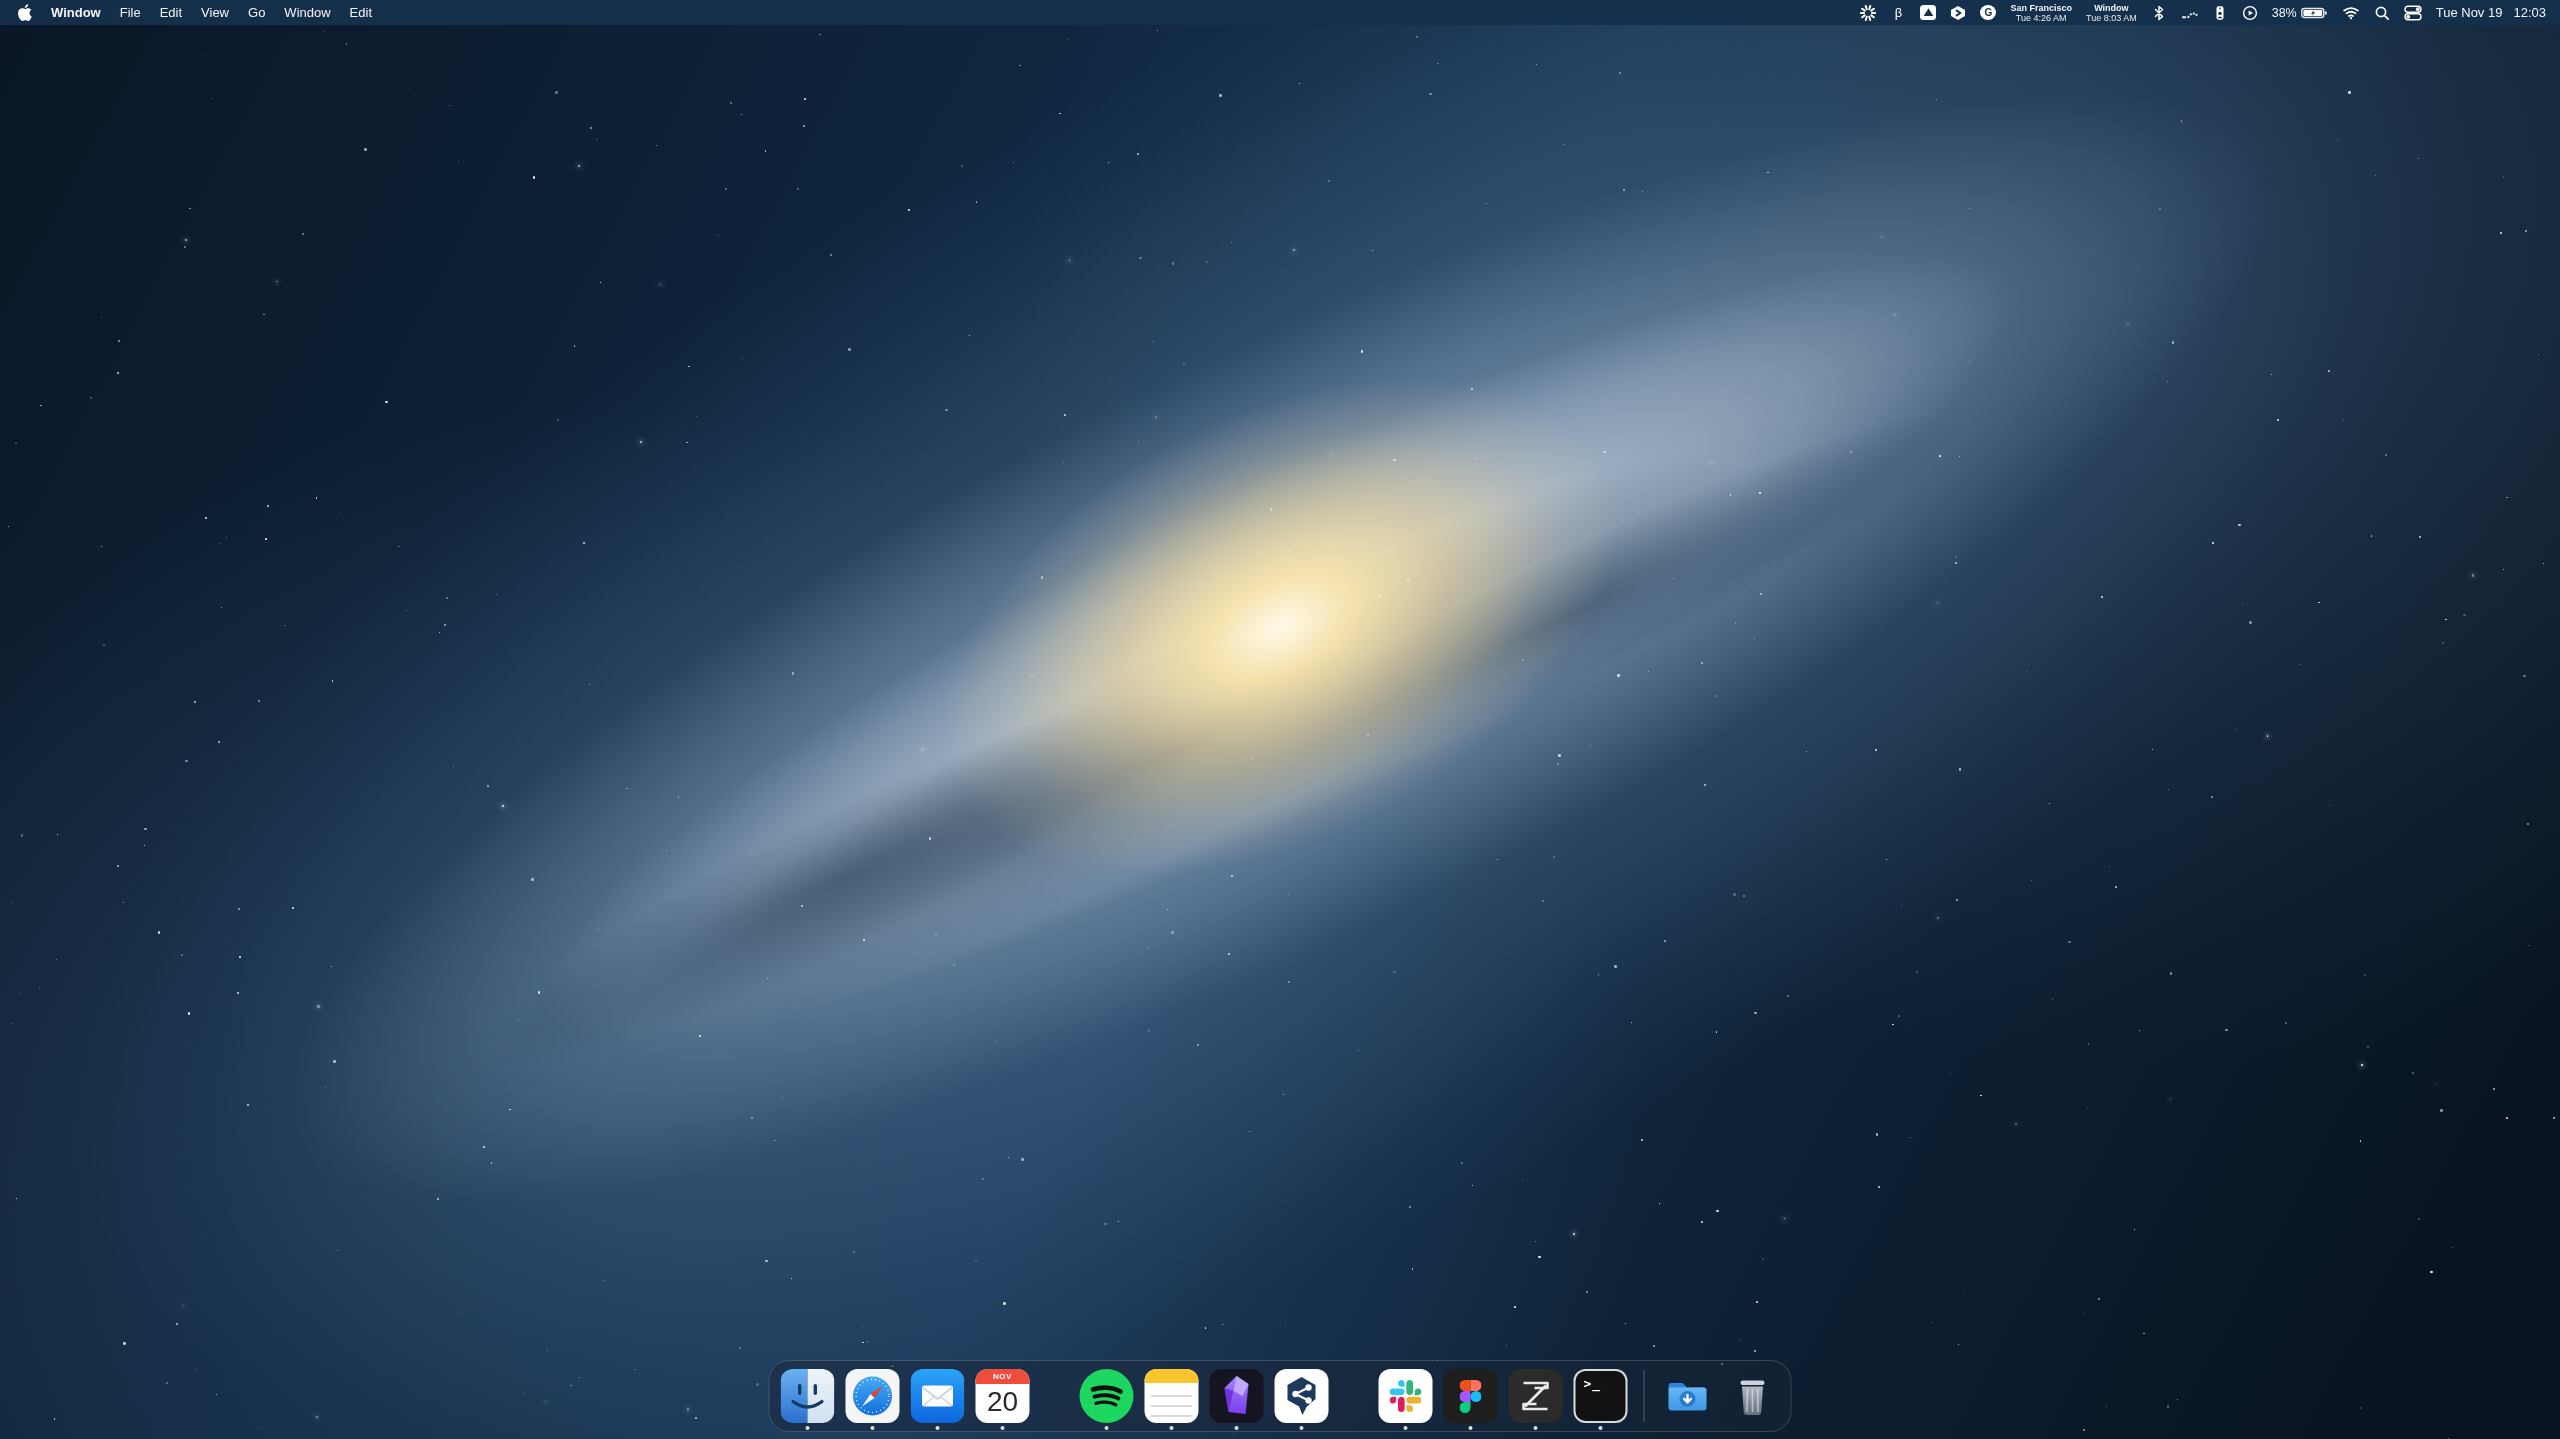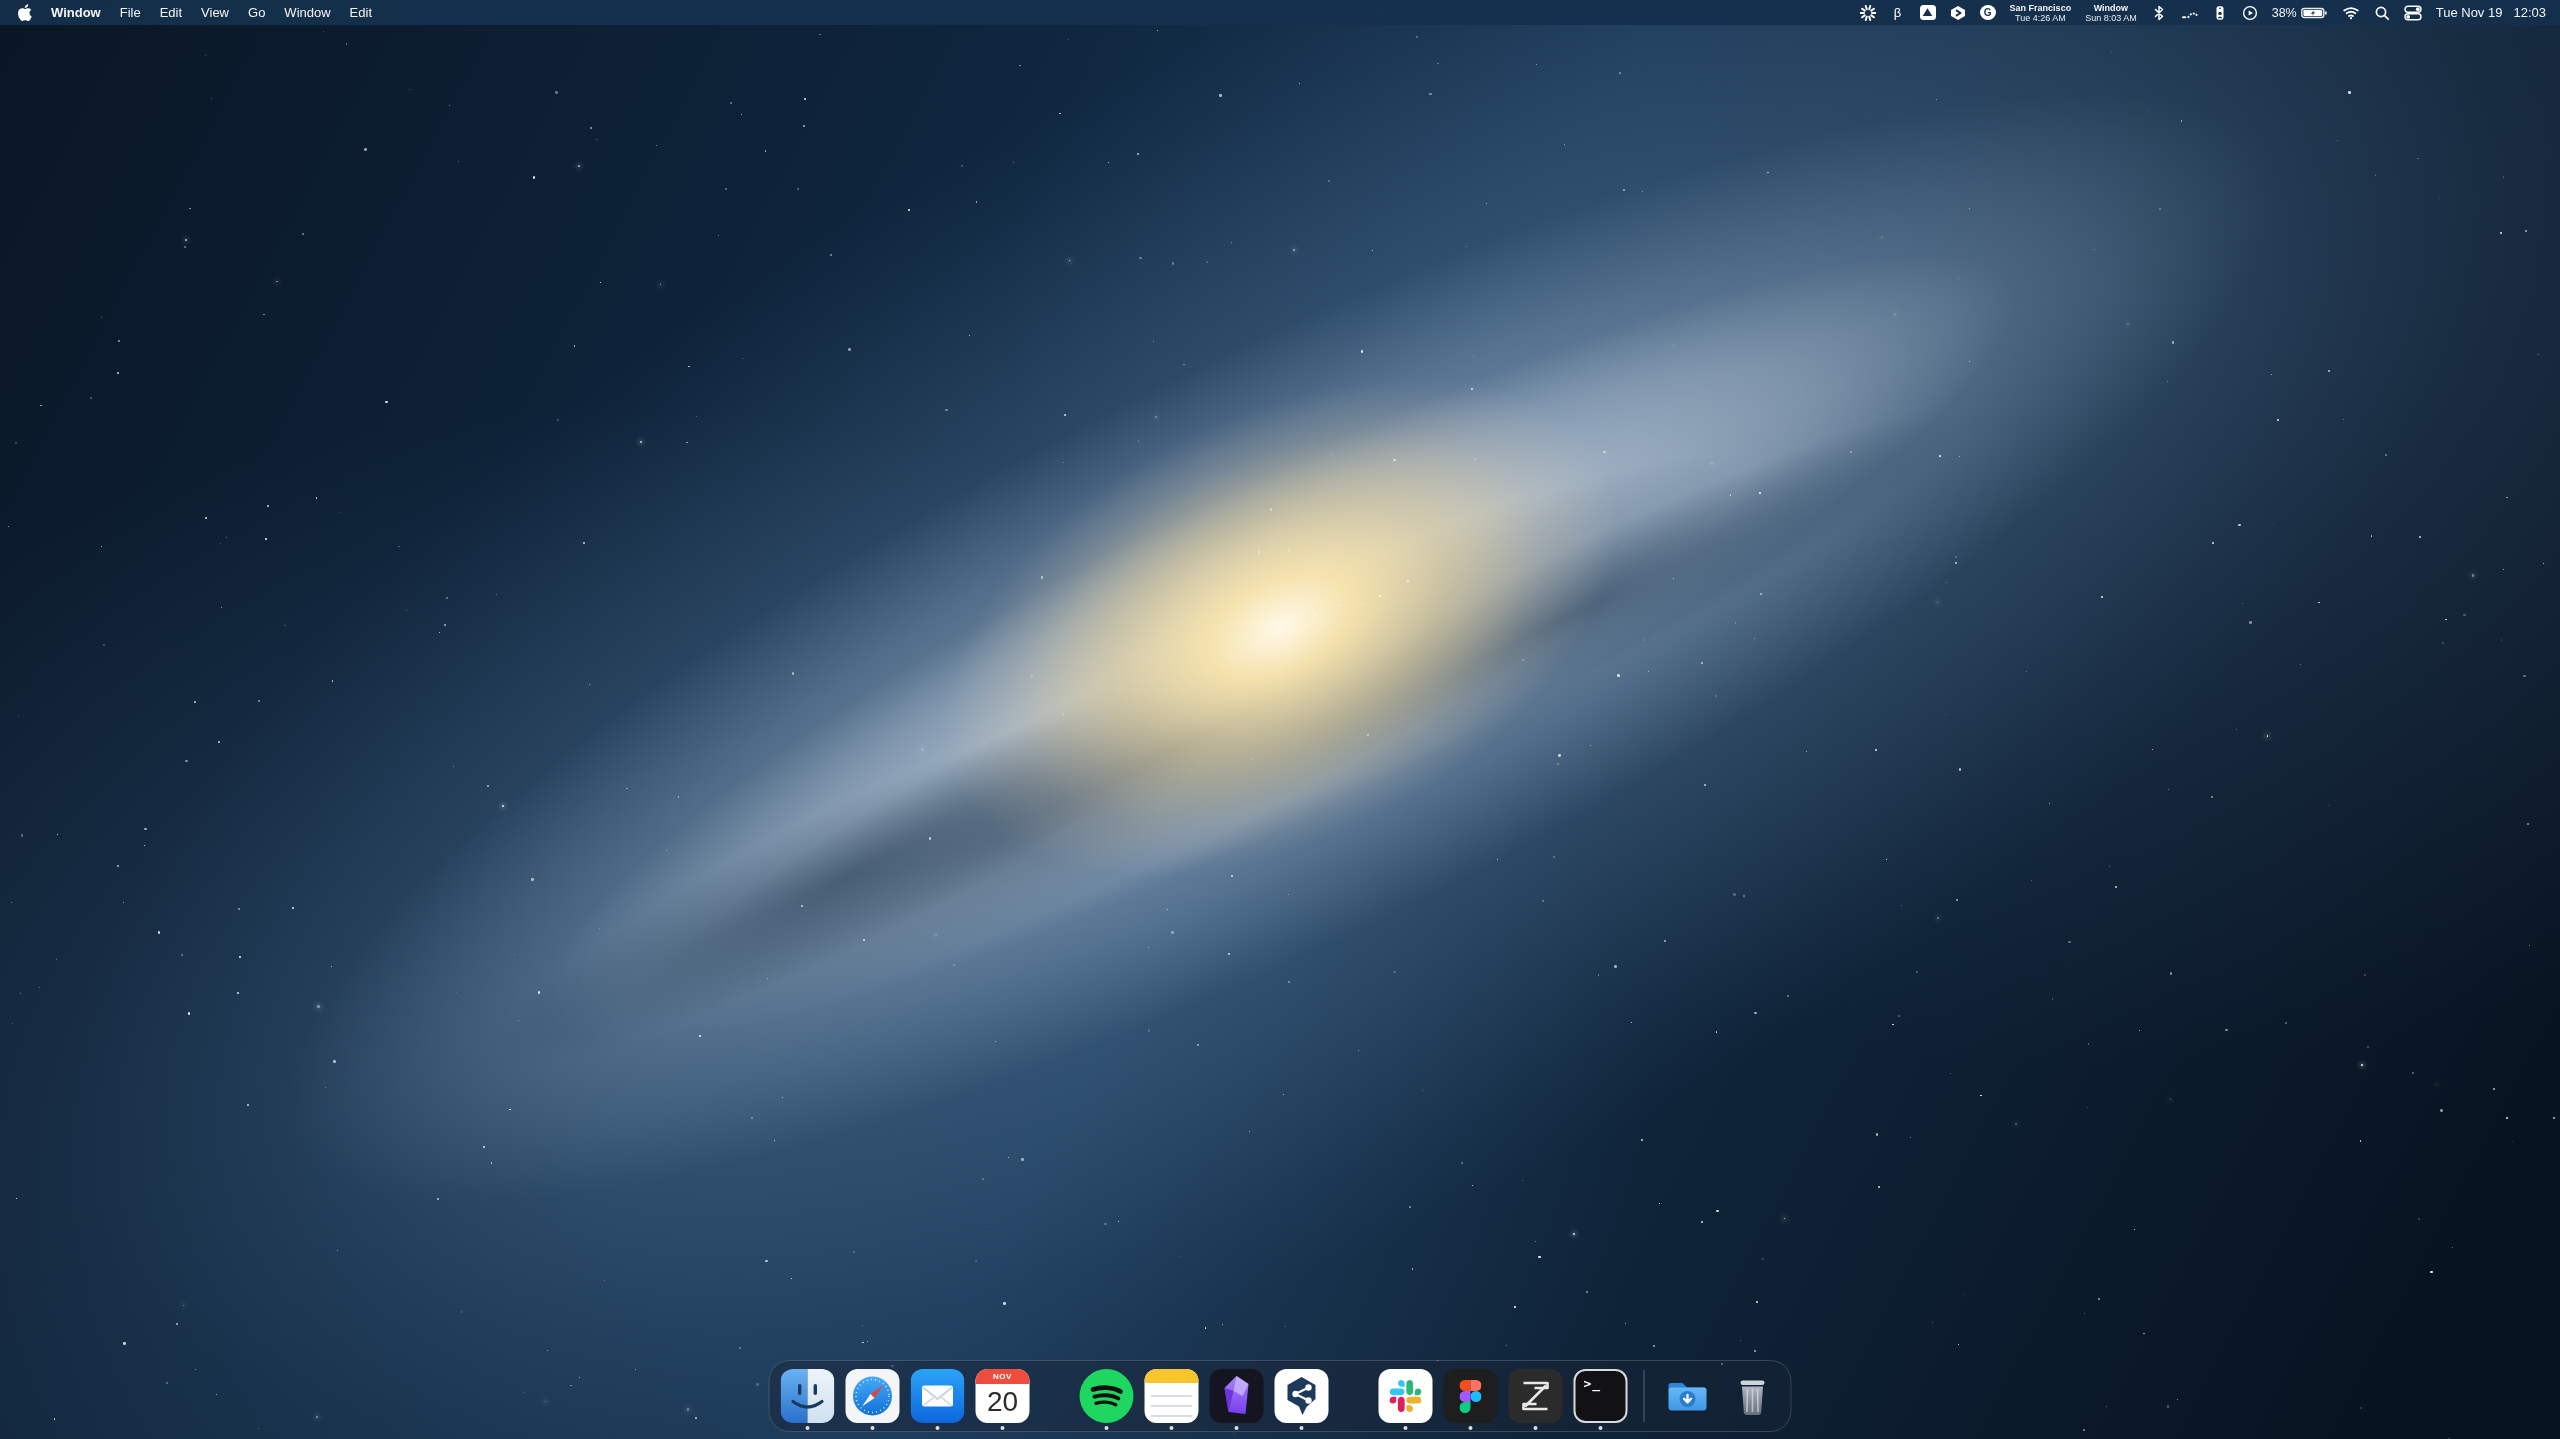--- a/index.html
+++ b/index.html
@@ -576,21 +576,21 @@
           </svg>
       </span>
       <span class="si gcircle">G</span>
 
       <span class="clock">
         <b>San Francisco</b>
         <i>Tue 4:26 AM</i>
       </span>
       <span class="clock">
         <b>Window</b>
-        <i>Sun 8:03 AM</i>
+        <i>Tue 8:03 AM</i>
       </span>
 
       <span class="si">
         <svg width="14" height="16" viewBox="0 0 14 16">
             <path d="M3.5 4.5 L10.5 11.5 L7 14.5 L7 1.5 L10.5 4.5 L3.5 11.5" stroke="#fff" stroke-width="1.5" fill="none" stroke-linejoin="round" stroke-linecap="round"></path>
           </svg>
       </span>
       <span class="si">
         <svg width="17" height="16" viewBox="0 0 17 16" fill="rgba(255,255,255,.95)">
           <rect x="1" y="11.3" width="4.2" height="2" rx="1"></rect>

